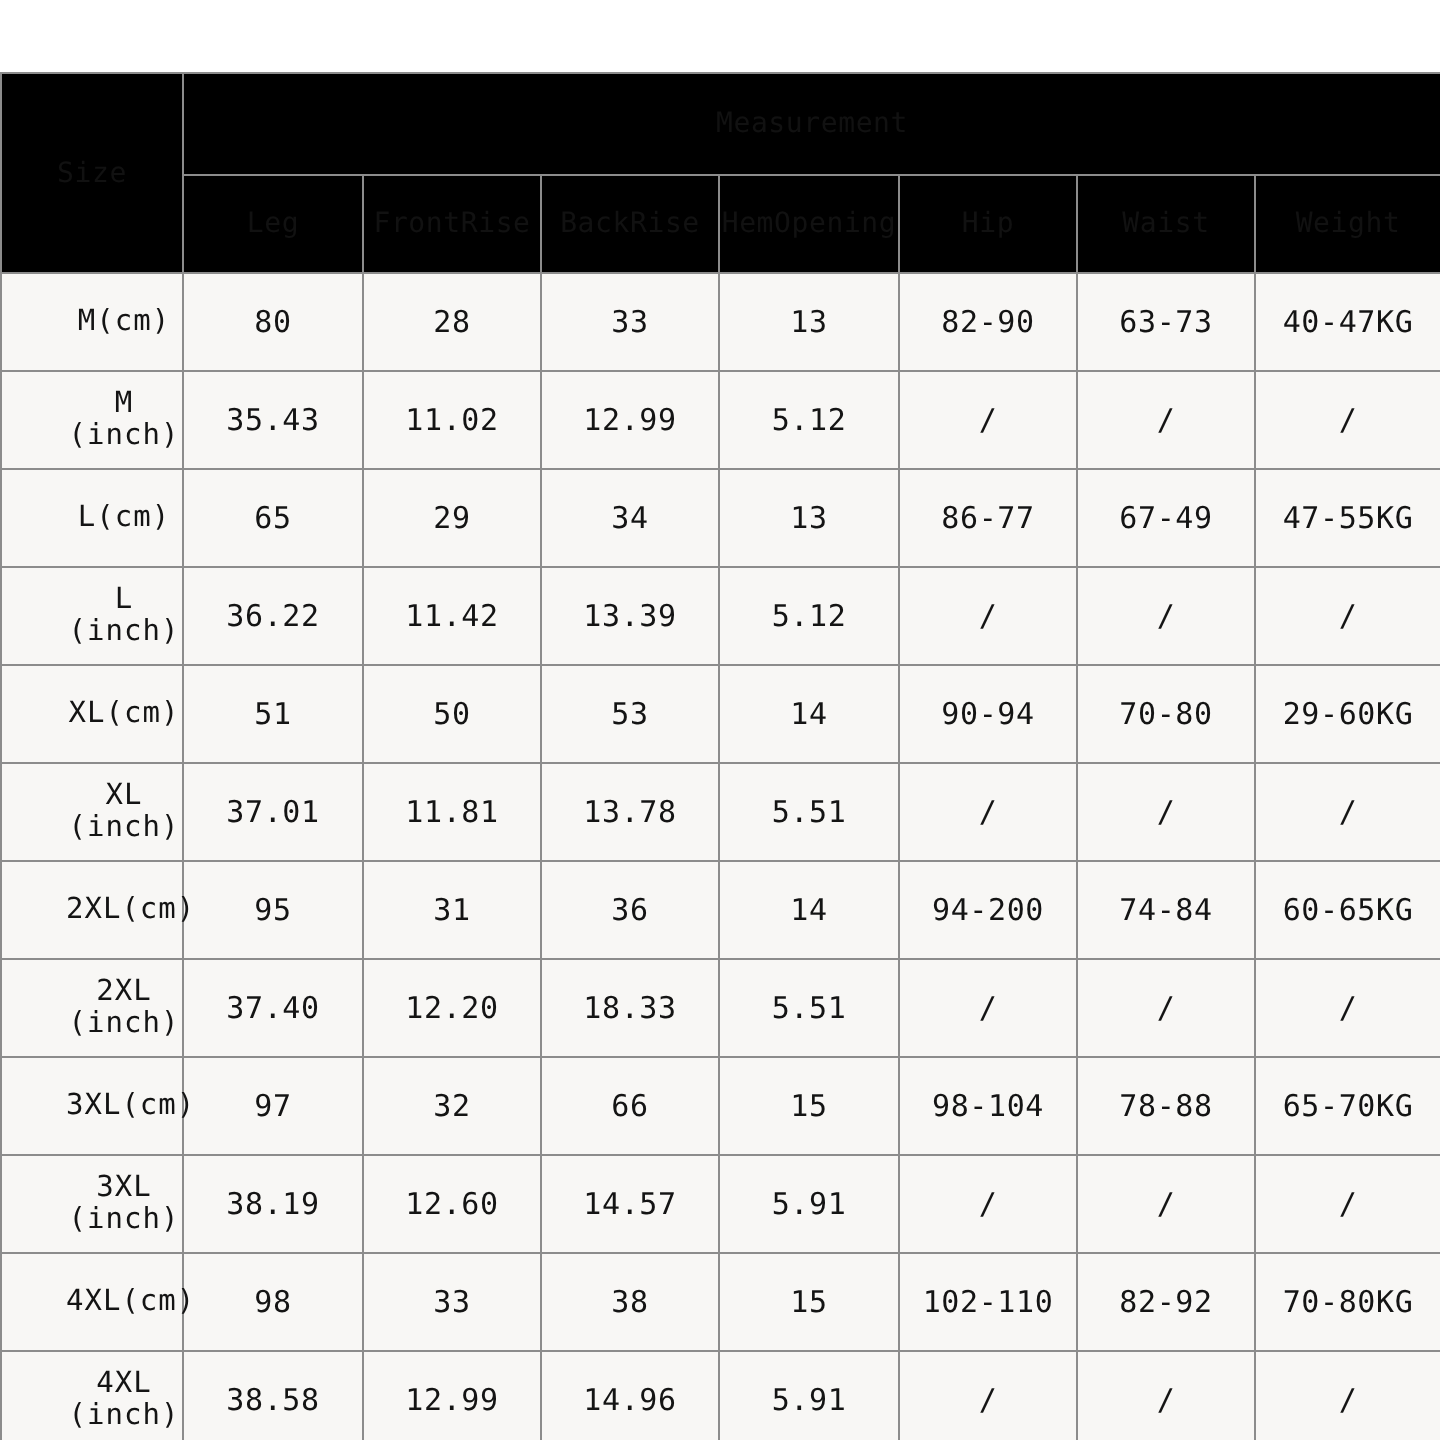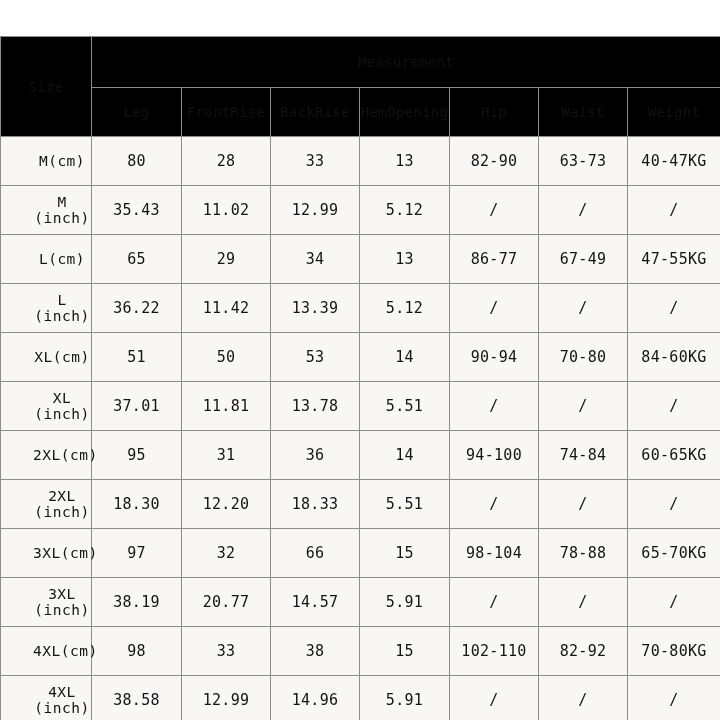--- a/index.html
+++ b/index.html
@@ -173,66 +173,66 @@
           <td class="dash">/</td>
         </tr>
         <tr class="body-row">
           <td class="col-size">XL(cm)</td>
           <td class="dash">51</td>
           <td class="dash">50</td>
           <td class="dash">53</td>
           <td class="dash">14</td>
           <td class="dash">90-94</td>
           <td class="dash">70-80</td>
-          <td class="dash">84-60KG</td>
+          <td class="dash">29-60KG</td>
         </tr>
         <tr class="body-row">
           <td class="col-size">XL (inch)</td>
           <td class="dash">37.01</td>
           <td class="dash">11.81</td>
           <td class="dash">13.78</td>
           <td class="dash">5.51</td>
           <td class="dash">/</td>
           <td class="dash">/</td>
           <td class="dash">/</td>
         </tr>
         <tr class="body-row">
           <td class="col-size">2XL(cm)</td>
           <td class="dash">95</td>
           <td class="dash">31</td>
           <td class="dash">36</td>
           <td class="dash">14</td>
-          <td class="dash">94-100</td>
+          <td class="dash">94-200</td>
           <td class="dash">74-84</td>
           <td class="dash">60-65KG</td>
         </tr>
         <tr class="body-row">
           <td class="col-size">2XL (inch)</td>
-          <td class="dash">18.30</td>
+          <td class="dash">37.40</td>
           <td class="dash">12.20</td>
           <td class="dash">18.33</td>
           <td class="dash">5.51</td>
           <td class="dash">/</td>
           <td class="dash">/</td>
           <td class="dash">/</td>
         </tr>
         <tr class="body-row">
           <td class="col-size">3XL(cm)</td>
           <td class="dash">97</td>
           <td class="dash">32</td>
           <td class="dash">66</td>
           <td class="dash">15</td>
           <td class="dash">98-104</td>
           <td class="dash">78-88</td>
           <td class="dash">65-70KG</td>
         </tr>
         <tr class="body-row">
           <td class="col-size">3XL (inch)</td>
           <td class="dash">38.19</td>
-          <td class="dash">20.77</td>
+          <td class="dash">12.60</td>
           <td class="dash">14.57</td>
           <td class="dash">5.91</td>
           <td class="dash">/</td>
           <td class="dash">/</td>
           <td class="dash">/</td>
         </tr>
         <tr class="body-row">
           <td class="col-size">4XL(cm)</td>
           <td class="dash">98</td>
           <td class="dash">33</td>

